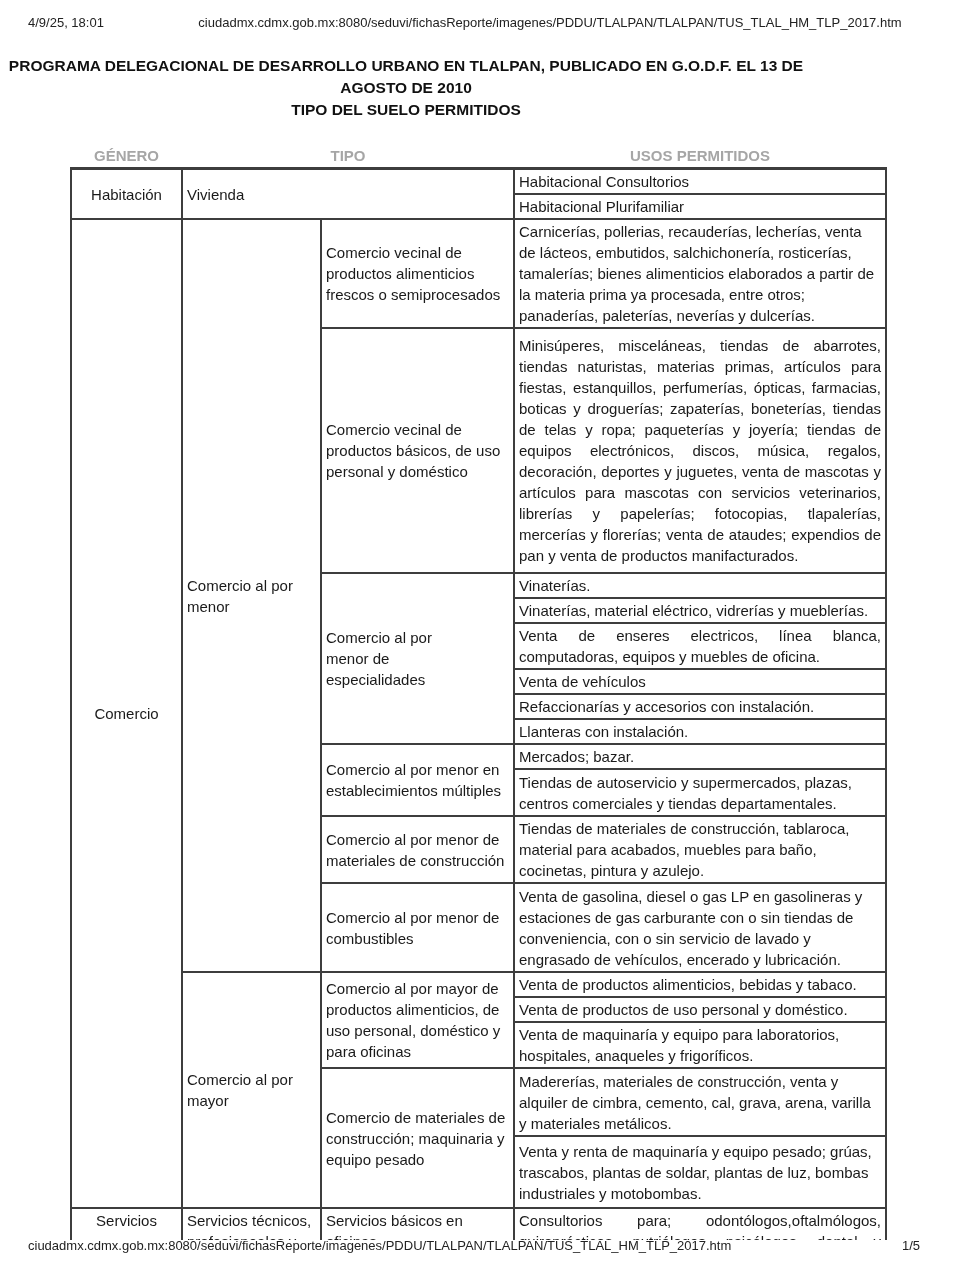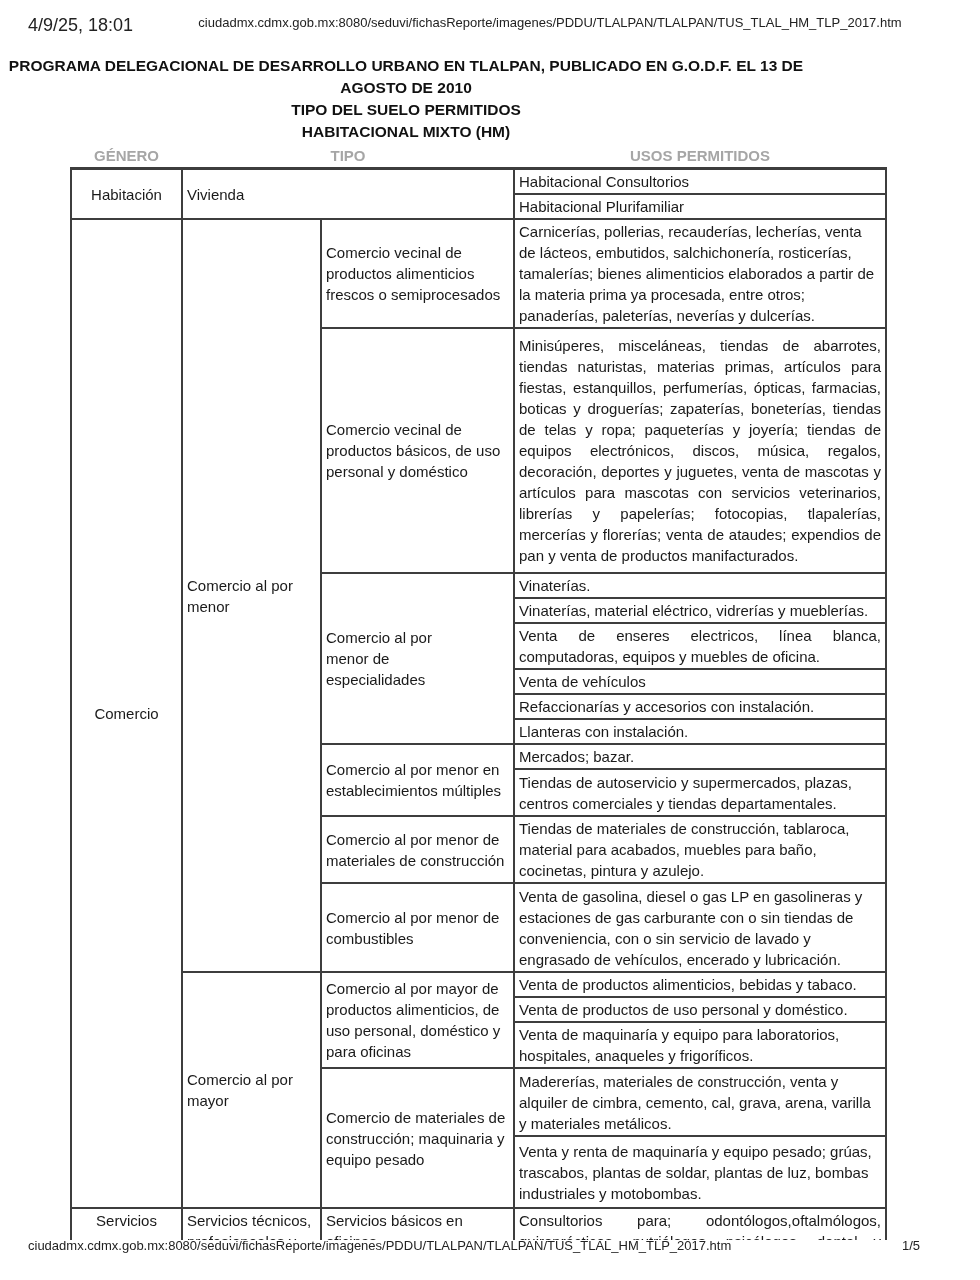--- a/index.html
+++ b/index.html
@@ -2,21 +2,21 @@
 <html><head>
 <meta charset="utf-8">
 <style>
   * { margin:0; padding:0; box-sizing:border-box; }
   html,body { background:#ffffff; }
   body {
     width:980px; height:1280px; position:relative; overflow:hidden;
     font-family:"Liberation Sans", sans-serif; color:#1a1a1a;
   }
   
-  .ph-date  { position:absolute; left:28px;  top:15px;  font-size:18px; color:#222; }
+  .ph-date  { position:absolute; left:28px;  top:15px;  font-size:13px; color:#222; }
   .ph-url   { position:absolute; left:190px; top:15px;  width:720px; text-align:center;
               font-size:13px; color:#222; white-space:nowrap; }
   .pf-url   { position:absolute; left:28px;  top:1238px; font-size:13px; color:#222; }
   .pf-page  { position:absolute; right:60px; top:1238px; font-size:13px; color:#222; }
   
   .title { position:absolute; top:55px; left:0; width:812px; text-align:center;
            font-weight:bold; font-size:15.5px; line-height:22px; color:#111; }
   .title div { white-space:nowrap; }
   
   .table-clip { position:absolute; left:70px; top:147px; width:822px; height:1093px; overflow:hidden; }
@@ -38,21 +38,20 @@
 </head>
 <body>
 
 <div class="ph-date">4/9/25, 18:01</div>
 <div class="ph-url">ciudadmx.cdmx.gob.mx:8080/seduvi/fichasReporte/imagenes/PDDU/TLALPAN/TLALPAN/TUS_TLAL_HM_TLP_2017.htm</div>
 
 <div class="title">
   <div>PROGRAMA DELEGACIONAL DE DESARROLLO URBANO EN TLALPAN, PUBLICADO EN G.O.D.F. EL 13 DE</div>
   <div>AGOSTO DE 2010</div>
   <div>TIPO DEL SUELO PERMITIDOS</div>
-  <div>HABITACIONAL MIXTO (HM)</div>
 </div>
 
 <div class="table-clip">
   <table>
     <colgroup>
       <col style="width:111px">
         <col style="width:139px">
         <col style="width:193px">
         <col style="width:372px">
     </colgroup>

